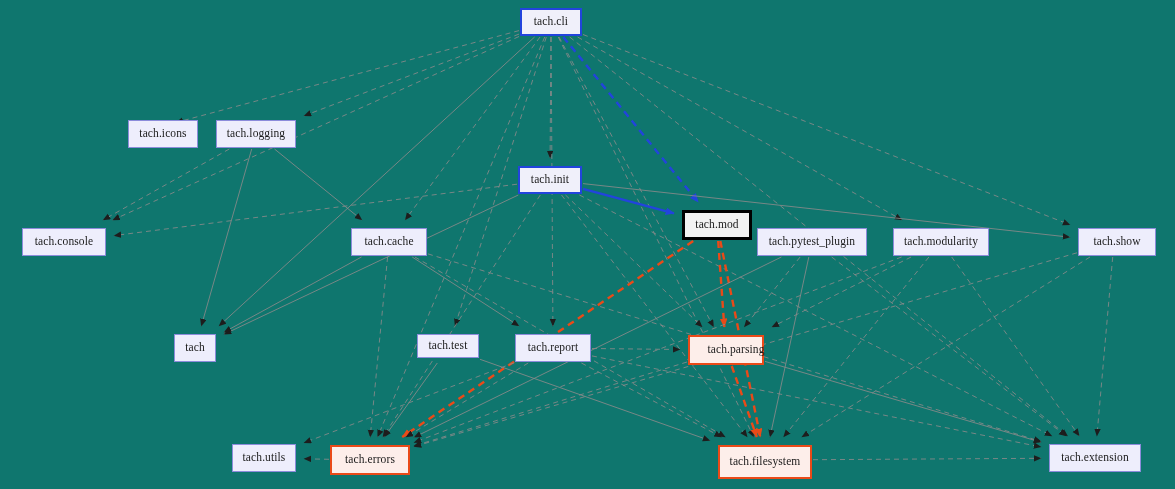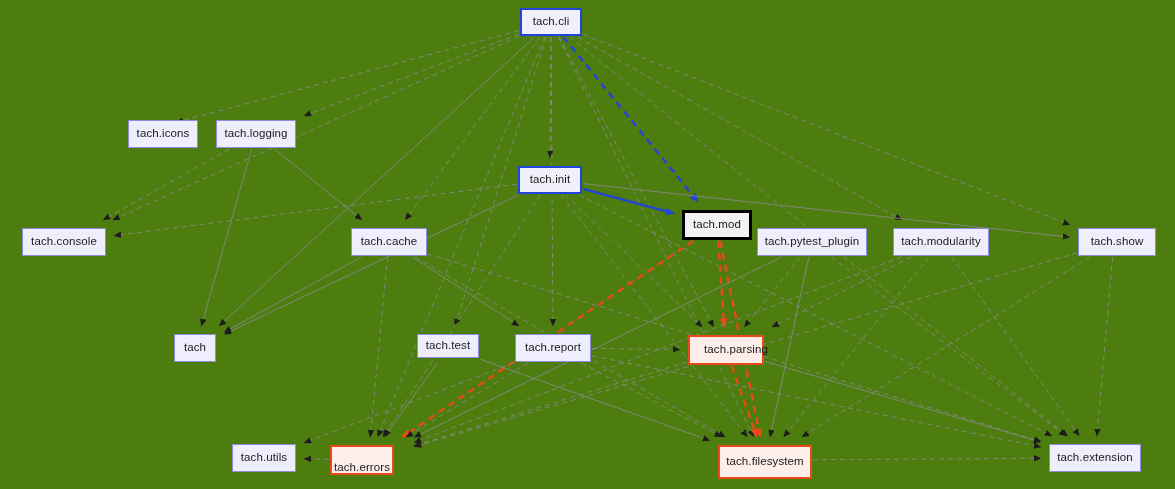--- a/index.html
+++ b/index.html
@@ -7,22 +7,23 @@
     padding: 0;
     background: #ffffff;
   }
   body {
     font-family: "Liberation Sans", sans-serif;
   }
   #graph-canvas {
     position: relative;
     width: 1175px;
     height: 489px;
-    background: #4d7c0f;
+    background: #0f766e;
     overflow: hidden;
+    font-family: Liberation Serif, serif;
   }
   #edge-layer {
     position: absolute;
     left: 0;
     top: 0;
     width: 1175px;
     height: 489px;
   }
   .graph-node {
     position: absolute;
@@ -168,21 +169,21 @@
       </div>
       <div class="graph-node node-default" style="left: 515px; top: 334px; width: 76px; height: 28px;">
         <span>tach.report</span>
       </div>
       <div class="graph-node node-dep" style="left: 688px; top: 335px; width: 76px; height: 30px; padding-left: 20px;">
         <span>tach.parsing</span>
       </div>
       <div class="graph-node node-default" style="left: 232px; top: 444px; width: 64px; height: 28px;">
         <span>tach.utils</span>
       </div>
-      <div class="graph-node node-dep" style="left: 330px; top: 445px; width: 64px; height: 30px; align-items: flex-end;">
+      <div class="graph-node node-dep" style="left: 330px; top: 445px; width: 80px; height: 30px;">
         <span>tach.errors</span>
       </div>
       <div class="graph-node node-dep" style="left: 718px; top: 445px; width: 94px; height: 34px;">
         <span>tach.filesystem</span>
       </div>
       <div class="graph-node node-default" style="left: 1049px; top: 444px; width: 92px; height: 28px;">
         <span>tach.extension</span>
       </div>
     </div>
 </div>

